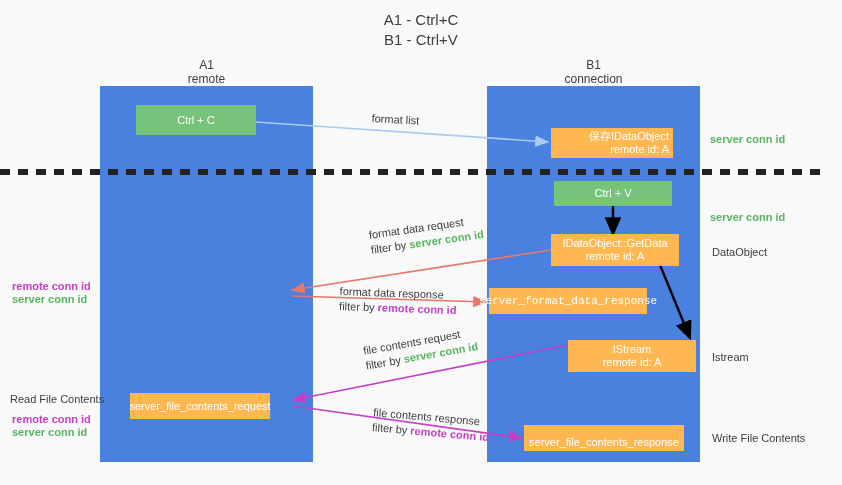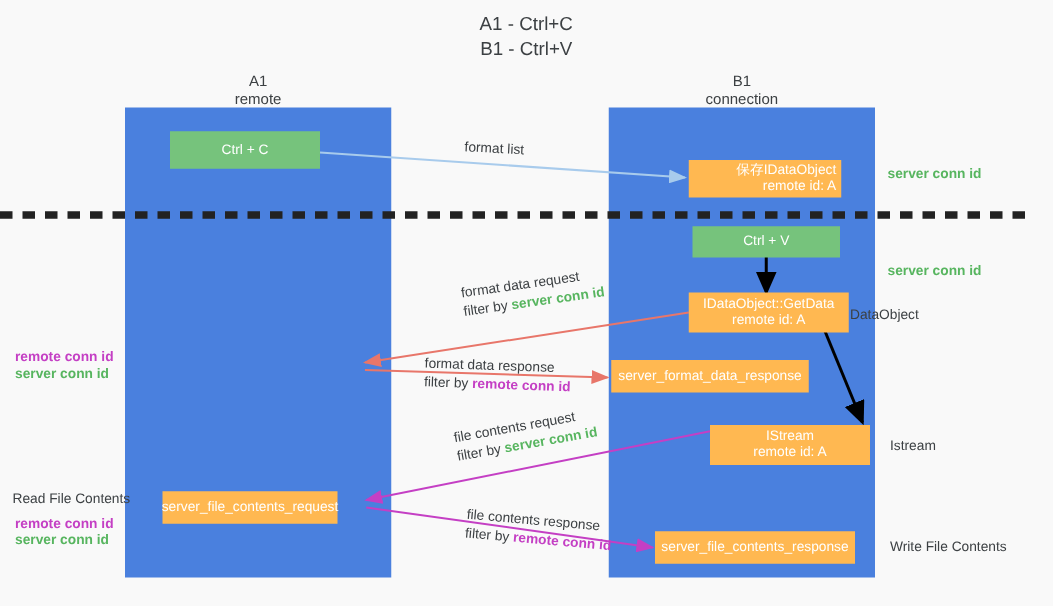--- a/index.html
+++ b/index.html
@@ -161,34 +161,34 @@
   <div class="abs node green" style="left:554px; top:181px; width:118px; height:25px;">
     <span>Ctrl + V</span>
   </div>
 
   <div class="abs node orange" style="left:551px; top:234px; width:128px; height:32px;">
     <span>IDataObject::GetData</span>
     <span class="l2">remote id: A</span>
   </div>
 
 
-  <div class="abs node orange" style="left:489px; top:288px; width:158px; height:26px;">
+  <div class="abs node orange" style="left:489px; top:288px; width:158px; height:26px;font-family:Liberation Mono, monospace;">
     <span>server_format_data_response</span>
   </div>
 
   <div class="abs node orange" style="left:568px; top:340px; width:128px; height:32px;">
     <span>IStream</span>
     <span class="l2">remote id: A</span>
   </div>
 
   <div class="abs node orange" style="left:130px; top:393px; width:140px; height:26px;">
     <span>server_file_contents_request</span>
   </div>
 
-  <div class="abs node orange" style="left:524px; top:425px; width:160px; height:26px;">
+  <div class="abs node orange" style="left:524px; top:425px; width:160px; height:26px;justify-content:flex-end;">
     <span>server_file_contents_response</span>
   </div>
 
   <div class="abs edge-label" style="left:372px; top:111px; transform:rotate(3deg); transform-origin:left top;">
     <span>format list</span>
   </div>
 
   <div class="abs edge-label" style="left:368px; top:228px; transform:rotate(-8deg); transform-origin:left top;">
     <div>format data request</div>
     <div><span>filter by </span><b class="green-txt">server conn id</b></div>
@@ -206,21 +206,21 @@
 
   <div class="abs edge-label" style="left:374px; top:405px; transform:rotate(5deg); transform-origin:left top;">
     <div>file contents response</div>
     <div><span>filter by </span><b class="magenta-txt">remote conn id</b></div>
   </div>
 
   <div class="abs side-label right green-txt" style="left:710px; top:132px;">server conn id</div>
 
   <div class="abs side-label right green-txt" style="left:710px; top:210px;">server conn id</div>
 
-  <div class="abs side-label right dark-txt" style="left:680px; top:245px;">DataObject</div>
+  <div class="abs side-label right dark-txt" style="left:712px; top:245px;">DataObject</div>
 
   <div class="abs side-label right dark-txt" style="left:712px; top:350px;">Istream</div>
 
   <div class="abs side-label right dark-txt" style="left:712px; top:431px;">Write File Contents</div>
 
   <div class="abs side-label leftcol magenta-txt" style="left:12px; top:279px;">remote conn id</div>
   <div class="abs side-label leftcol green-txt" style="left:12px; top:292px;">server conn id</div>
 
   <div class="abs side-label leftcol dark-txt" style="left:10px; top:392px;">Read File Contents</div>
   <div class="abs side-label leftcol magenta-txt" style="left:12px; top:412px;">remote conn id</div>

